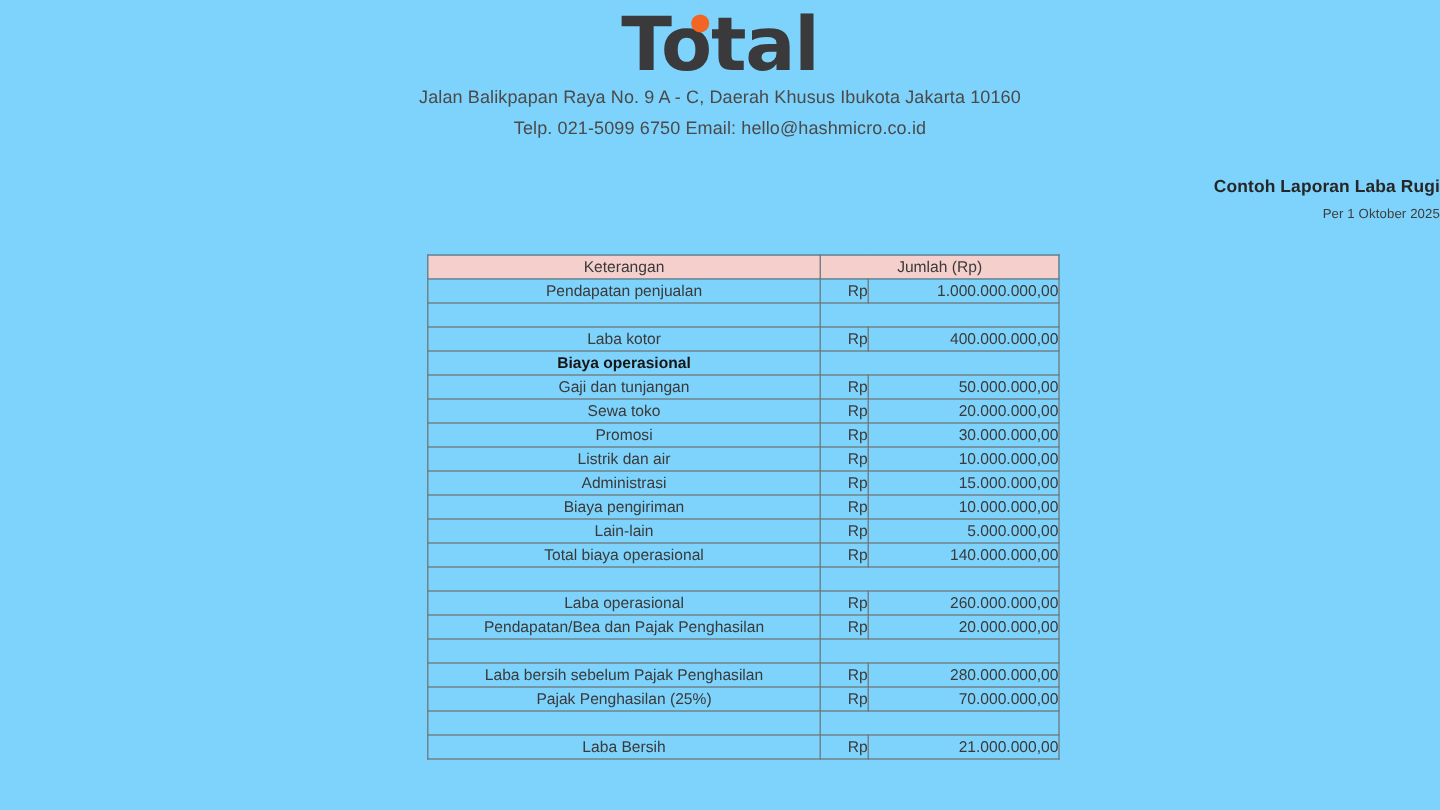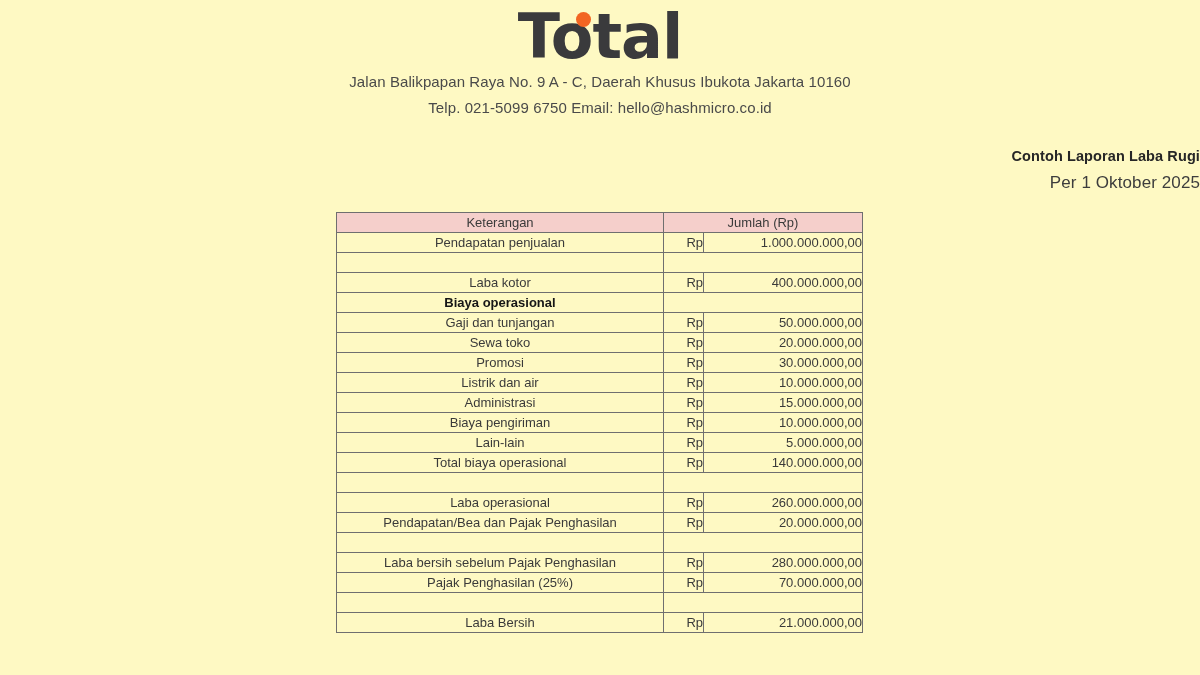--- a/index.html
+++ b/index.html
@@ -12,21 +12,21 @@
     height: 675px;
     overflow: hidden;
     font-family: "Liberation Sans", sans-serif;
     color: #333333;
     -webkit-font-smoothing: antialiased;
   }
   .page {
     position: relative;
     width: 1200px;
     height: 675px;
-    background: #fef9c3;
+    background: #7dd3fc;
   }
 
   
   .letterhead {
     text-align: center;
     padding-top: 4px;
   }
   .logo-wrap {
     position: relative;
     display: inline-block;
@@ -62,30 +62,30 @@
     text-align: right;
     margin-top: 26px;
   }
   .report-title {
     font-size: 14.5px;
     font-weight: bold;
     color: #262626;
     letter-spacing: 0.1px;
   }
   .report-subtitle {
-    font-size: 17px;
+    font-size: 11px;
     color: #3d3d3d;
     margin-top: 9px;
     letter-spacing: 0.1px;
   }
 
   
   .table-wrap {
     position: absolute;
-    left: 336px;
+    left: 356px;
     top: 212px;
     width: 526px;
   }
   table.ledger {
     border-collapse: collapse;
     width: 526px;
     table-layout: fixed;
   }
   table.ledger td, table.ledger th {
     border: 1px solid #6f6f6f;

